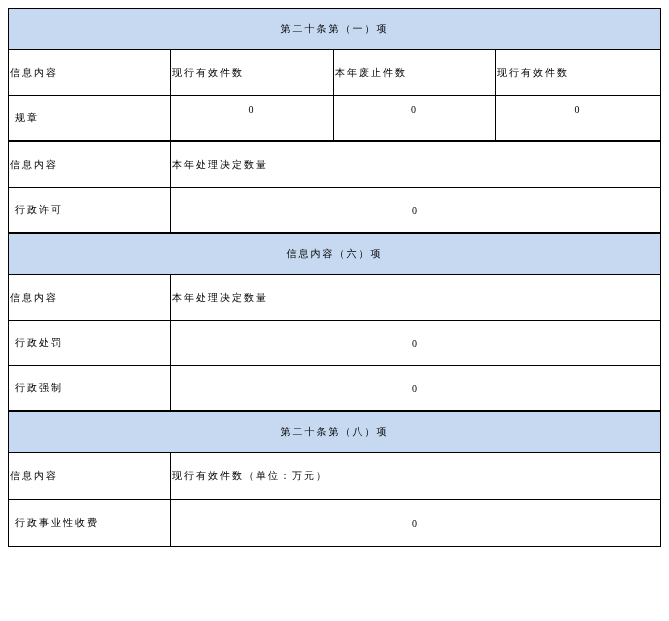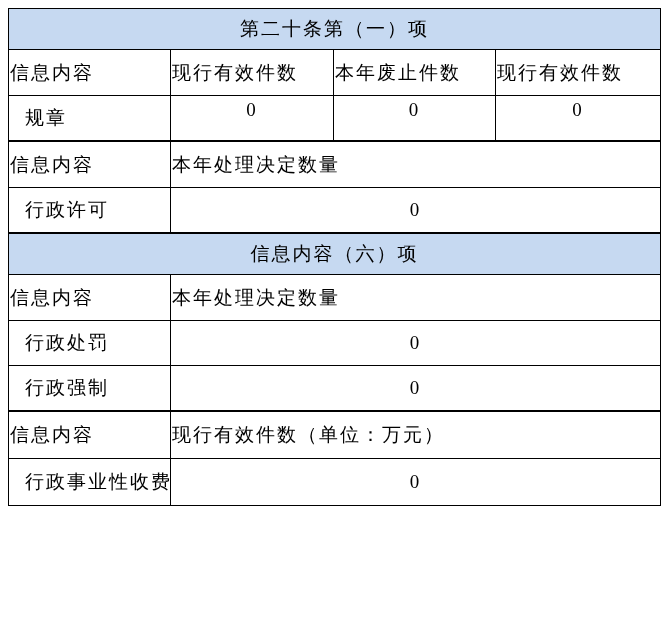--- a/index.html
+++ b/index.html
@@ -16,42 +16,42 @@
     width: 669px;
     padding: 8px;
   }
   table.sec {
     width: 653px;
     border-collapse: collapse;
     table-layout: fixed;
   }
   table.sec td {
     border: 1px solid #000000;
-    font-size: 19px;
+    font-size: 10px;
     letter-spacing: 2px;
     overflow: hidden;
     white-space: nowrap;
   }
   td.title {
     background: #C6D9F1;
     height: 38px;
     text-align: center;
     vertical-align: middle;
   }
   td.colhead {
     height: 43px;
     text-align: left;
     vertical-align: middle;
     background: #ffffff;
   }
   td.label {
     height: 42px;
     text-align: left;
     vertical-align: middle;
-    padding-left: 16px;
+    padding-left: 6px;
     background: #ffffff;
   }
   td.value {
     text-align: center;
     vertical-align: middle;
     letter-spacing: 0;
     background: #ffffff;
   }
   
   table.sec td.value.vtop {
@@ -134,20 +134,23 @@
     </tr>
   </tbody>
     </table>
 
   <table class="sec s4">
     <colgroup>
         <col style="width:162px">
         <col>
       </colgroup>
     <tbody>
+        <tr>
+      <td class="title" colspan="2">第二十条第（八）项</td>
+    </tr>
     <tr>
       <td class="colhead">信息内容</td>
       <td class="colhead">现行有效件数（单位：万元）</td>
     </tr>
     <tr style="height:45px">
       <td class="label">行政事业性收费</td>
       <td class="value">0</td>
     </tr>
   </tbody>
     </table>

